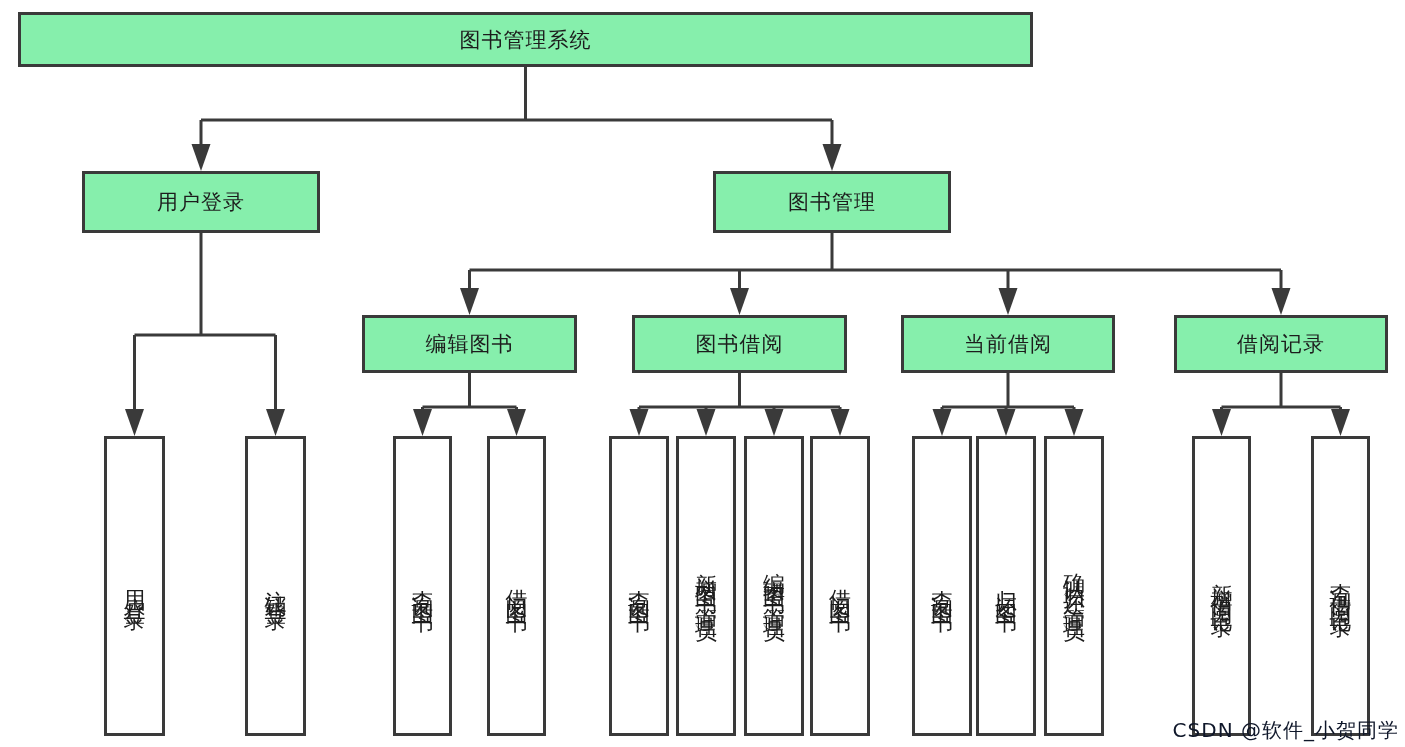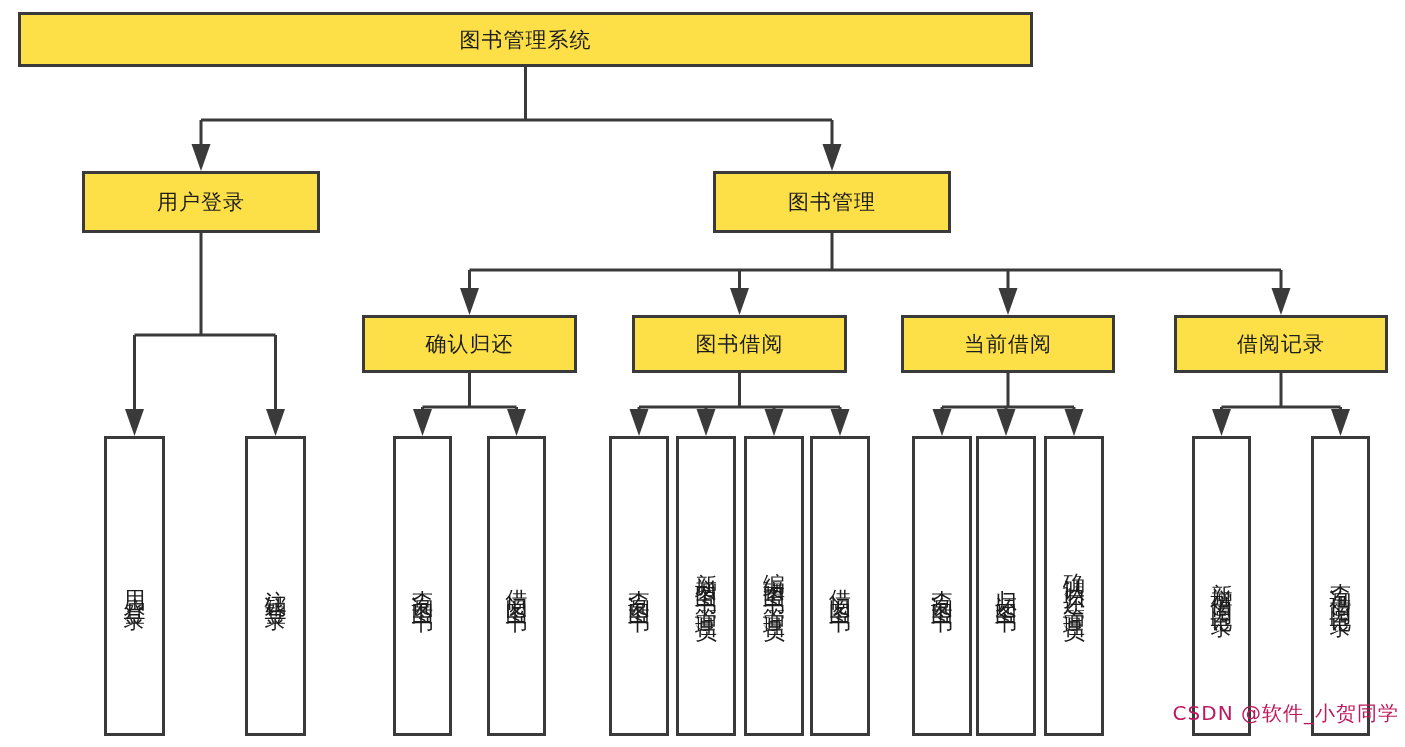--- a/index.html
+++ b/index.html
@@ -20,21 +20,21 @@
   }
   .wires .ln {
     fill: none;
     stroke: #3a3a3a;
     stroke-width: 3;
   }
   .wires .head { fill: #3a3a3a; stroke: none; }
   .node {
     position: absolute;
     box-sizing: border-box;
-    background: #fde047;
+    background: #86efac;
     border: 3px solid #3a3a3a;
     display: flex;
     align-items: center;
     justify-content: center;
     z-index: 1;
   }
   .hlabel {
     font-size: 21px;
     letter-spacing: 1px;
     white-space: nowrap;
@@ -53,24 +53,24 @@
     writing-mode: vertical-rl;
     text-orientation: mixed;
     font-size: 22px;
     line-height: 1;
     letter-spacing: 7px;
     white-space: nowrap;
   }
   .watermark {
     position: absolute;
     right: 6px;
-    bottom: 20px;
+    bottom: 3px;
     z-index: 3;
     font-size: 20px;
-    color: #be185d;
+    color: #0f172a;
     letter-spacing: 1px;
     white-space: nowrap;
   }
 </style>
 </head>
 <body>
 
 <div class="canvas">
 
   <svg class="wires" width="1405" height="747" viewBox="0 0 1405 747" xmlns="http://www.w3.org/2000/svg">
@@ -113,21 +113,21 @@
   </div>
 
   <div class="node" style="left:82px;top:171px;width:238px;height:62px;">
     <span class="hlabel">用户登录</span>
   </div>
   <div class="node" style="left:713px;top:171px;width:238px;height:62px;">
     <span class="hlabel">图书管理</span>
   </div>
 
   <div class="node" style="left:362px;top:315px;width:215px;height:58px;">
-    <span class="hlabel">确认归还</span>
+    <span class="hlabel">编辑图书</span>
   </div>
   <div class="node" style="left:632px;top:315px;width:215px;height:58px;font-family:Liberation Serif, serif;">
     <span class="hlabel">图书借阅</span>
   </div>
   <div class="node" style="left:1174px;top:315px;width:214px;height:58px;">
     <span class="hlabel">借阅记录</span>
   </div>
   <div class="node" style="left:901px;top:315px;width:214px;height:58px;">
     <span class="hlabel">当前借阅</span>
   </div>

